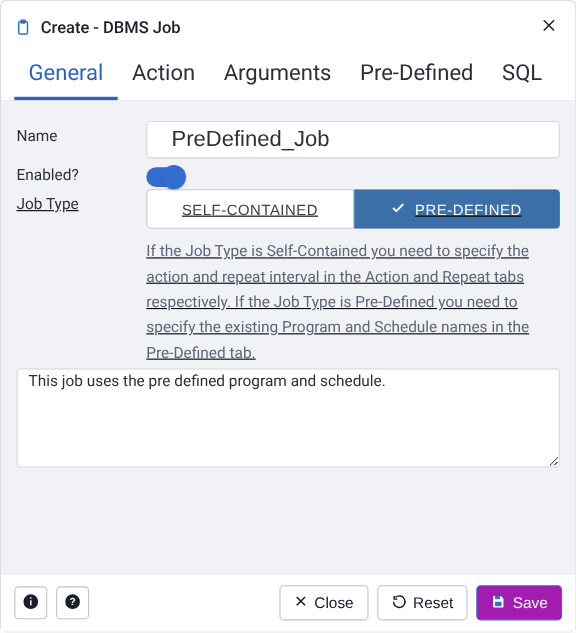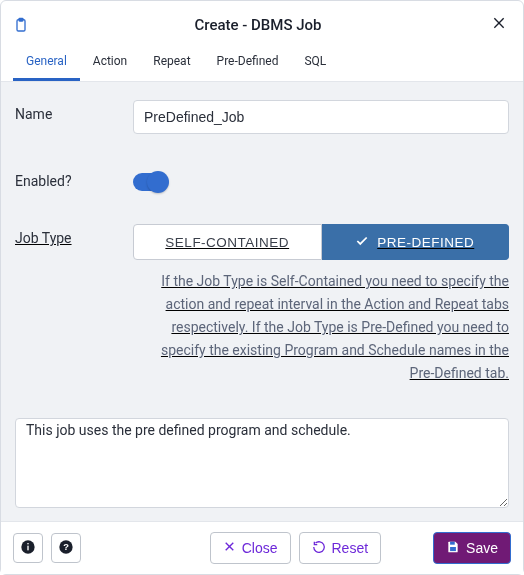--- a/index.html
+++ b/index.html
@@ -30,77 +30,76 @@
     gap: 8px;
   }
   .dialog-header .icon-box svg {
     display: block;
   }
   .dialog-title {
     font-size: 15px;
     font-weight: 500;
     color: #1a1f2b;
     flex: 1;
-    text-align: center;
   }
   .close-btn {
     background: none;
     border: none;
     cursor: pointer;
     padding: 4px;
     color: #1a1f2b;
   }
   .tabs {
     display: flex;
     gap: 0;
     padding: 0 12px;
     border-bottom: 1px solid #e3e6eb;
   }
   .tab {
     padding: 8px 13px 10px 13px;
-    font-size: 12px;
+    font-size: 20px;
     color: #2a2f3a;
     cursor: pointer;
     border-bottom: 3px solid transparent;
     position: relative;
   }
   .tab.active {
     color: #2963c4;
     border-bottom-color: #2963c4;
   }
   .body {
     flex: 1;
     background: #f0f2f5;
     padding: 18px 14px 14px 14px;
     overflow: auto;
   }
   .form-row {
     display: flex;
-    margin-bottom: 33px;
+    margin-bottom: 2px;
   }
   .form-row.align-start {
     align-items: flex-start;
     text-decoration: underline;
   }
   .form-label {
     width: 118px;
     font-size: 14px;
     color: #2a2f3a;
     padding-top: 6px;
   }
   .form-control {
     flex: 1;
   }
   .text-input {
     width: 100%;
     height: 34px;
     border: 1px solid #d2d6dd;
     border-radius: 4px;
-    padding: 0 10px;
-    font-size: 14px;
+    padding: 0 22px;
+    font-size: 20px;
     color: #2a2f3a;
     background: #fff;
   }
   .toggle {
     width: 34px;
     height: 18px;
     background: #326dcf;
     border-radius: 9px;
     position: relative;
     cursor: pointer;
@@ -146,21 +145,20 @@
   .seg-btn.selected {
     background: #3a6fa8;
     color: #fff;
     border-color: #3a6fa8;
   }
   .help-text {
     margin-top: 10px;
     font-size: 14px;
     line-height: 1.65;
     color: #5c6579;
-    text-align: right;
   }
   textarea.text-area {
     width: 100%;
     min-height: 90px;
     border: 1px solid #d2d6dd;
     border-radius: 4px;
     padding: 3px 10px;
     font-size: 14px;
     color: #2a2f3a;
     font-family: inherit;
@@ -190,31 +188,30 @@
     justify-content: center;
     color: #1a1f2b;
   }
   .btn {
     height: 32px;
     padding: 0 12px;
     border: 1px solid #bfc4cc;
     border-radius: 4px;
     background: #fff;
     font-size: 14px;
-    color: #6d28d9;
+    color: #0f172a;
     cursor: pointer;
     display: flex;
     align-items: center;
     gap: 6px;
   }
   .btn.primary {
-    background: #701a75;
+    background: #a21caf;
     border-color: #326dcf;
     color: #fff;
-    margin-left: 44px;
   }
   .check-icon {
     width: 14px;
     height: 14px;
   }
 </style>
 </head>
 <body>
 
 <div class="dialog">
@@ -231,21 +228,21 @@
       <svg width="16" height="16" viewBox="0 0 24 24" fill="none" stroke="currentColor" stroke-width="2">
         <line x1="5" y1="5" x2="19" y2="19"></line>
         <line x1="19" y1="5" x2="5" y2="19"></line>
       </svg>
     </button>
   </div>
 
   <div class="tabs">
     <div class="tab active">General</div>
     <div class="tab">Action</div>
-    <div class="tab">Repeat</div>
+    <div class="tab">Arguments</div>
     <div class="tab">Pre-Defined</div>
     <div class="tab">SQL</div>
   </div>
 
   <div class="body">
 
     <div class="form-row">
       <div class="form-label">Name</div>
       <div class="form-control">
         <input type="text" class="text-input" value="PreDefined_Job" style="">

